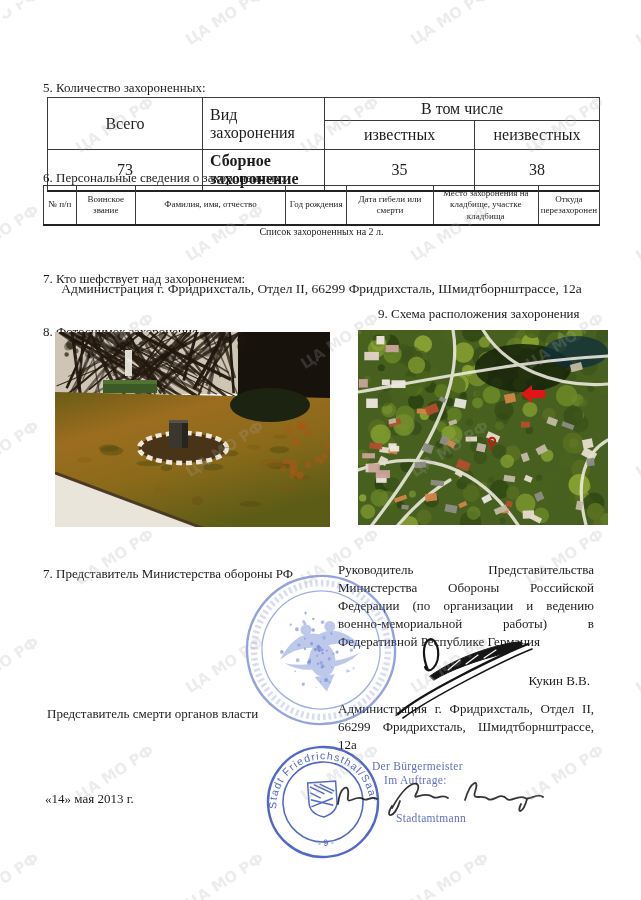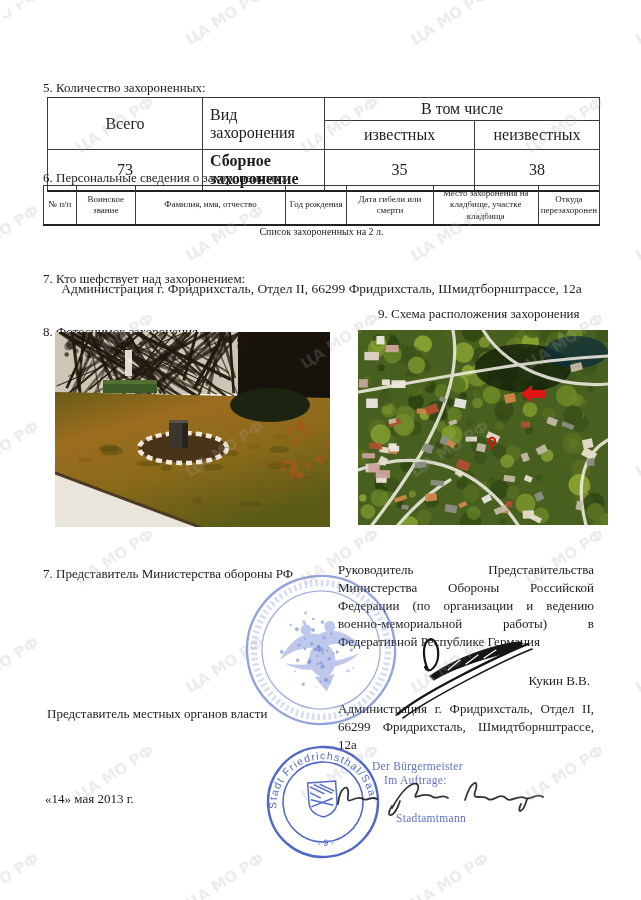--- a/index.html
+++ b/index.html
@@ -517,21 +517,21 @@
         </g>
       <polygon points="187,60 174,60 174,55 163,64 174,73 174,68 187,68" fill="#e01515"></polygon>
       <circle cx="134" cy="111" r="3.2" fill="none" stroke="#d01212" stroke-width="2"></circle>
       <line x1="134" y1="114" x2="133" y2="120" stroke="#d01212" stroke-width="2"></line>
     </svg>
 
     <div class="abs hd" style="left:43px;top:566px;white-space:normal;width:300px;">7. Представитель Министерства  обороны  РФ</div>
     <div class="abs rcol" style="left:338px;top:561px;">Руководитель Представительства Министерства Обороны Российской Федерации (по организации и ведению военно-мемориальной работы) в Федеративной Республике Германия</div>
     <div class="abs kukin" style="left:450px;top:673px;">Кукин В.В.</div>
 
-    <div class="abs hd" style="left:47px;top:706px;">Представитель местных органов власти</div>
+    <div class="abs hd" style="left:47px;top:706px;">Представитель смерти органов власти</div>
     <div class="abs rcol" style="left:338px;top:700px;">Администрация г. Фридрихсталь, Отдел II, 66299 Фридрихсталь, Шмидтборнштрассе, 12а</div>
 
     <div class="abs hd" style="left:45px;top:791px;font-family:Liberation Serif, serif;">«14» мая 2013 г.</div>
 
     <div class="abs blue-de" style="left:372px;top:760px;">Der Bürgermeister</div>
     <div class="abs blue-de" style="left:384px;top:774px;">Im Auftrage:</div>
     <div class="abs blue-de" style="left:396px;top:812px;">Stadtamtmann</div>
   </div>
 
   <svg class="abs stamp" style="left:243px;top:572px;transform:rotate(-8deg);" width="156" height="156" viewBox="0 0 156 156" opacity="0.8">

